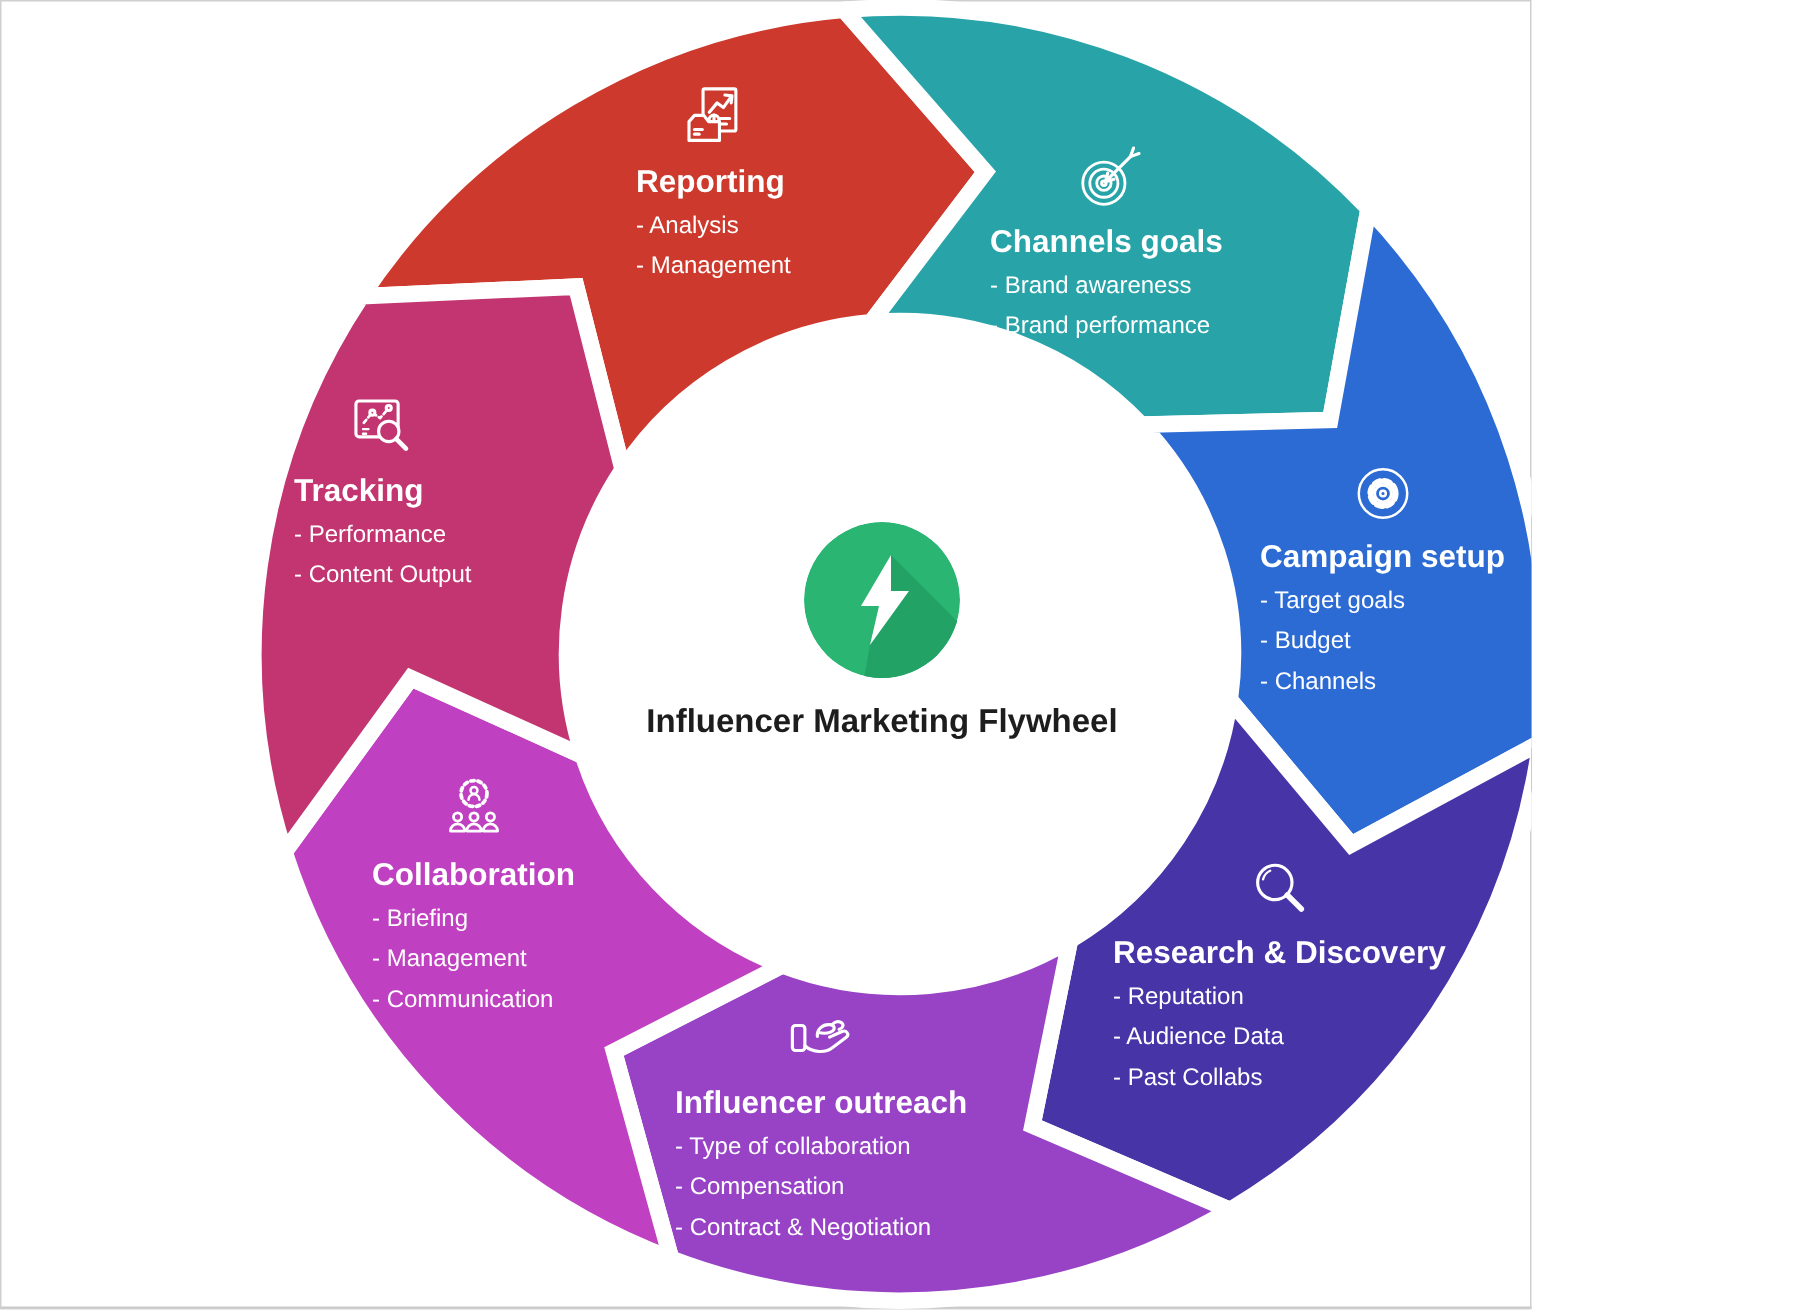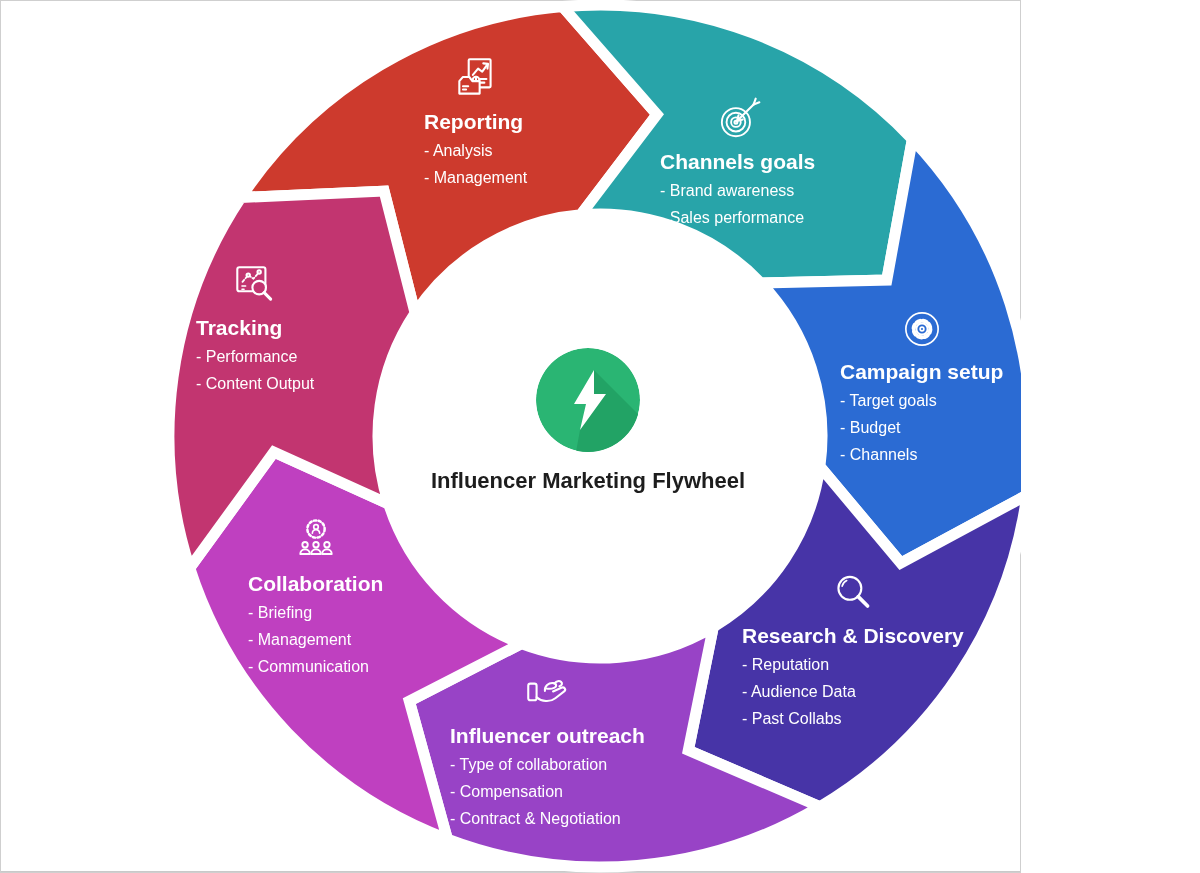--- a/index.html
+++ b/index.html
@@ -119,21 +119,21 @@
     <div class="it">- Analysis</div>
     <div class="it">- Management</div>
   </div>
 
   <div class="seg-label seg-goals" style="--c: #28a4a9; color: rgb(255, 255, 255);">
     <svg class="icon" viewBox="0 0 48 48" style="color: rgb(40, 164, 169);">
         <use href="#sym-target-arrow-icon"></use>
       </svg>
     <div class="t">Channels goals</div>
     <div class="it">- Brand awareness</div>
-    <div class="it">- Sales performance</div>
+    <div class="it">- Brand performance</div>
   </div>
 
   <div class="seg-label seg-setup" style="--c: #2b6bd3; color: rgb(255, 255, 255);">
     <svg class="icon" viewBox="0 0 48 48" style="color: rgb(43, 107, 211);">
         <use href="#sym-gear-icon"></use>
       </svg>
     <div class="t">Campaign setup</div>
     <div class="it">- Target goals</div>
     <div class="it">- Budget</div>
     <div class="it">- Channels</div>

